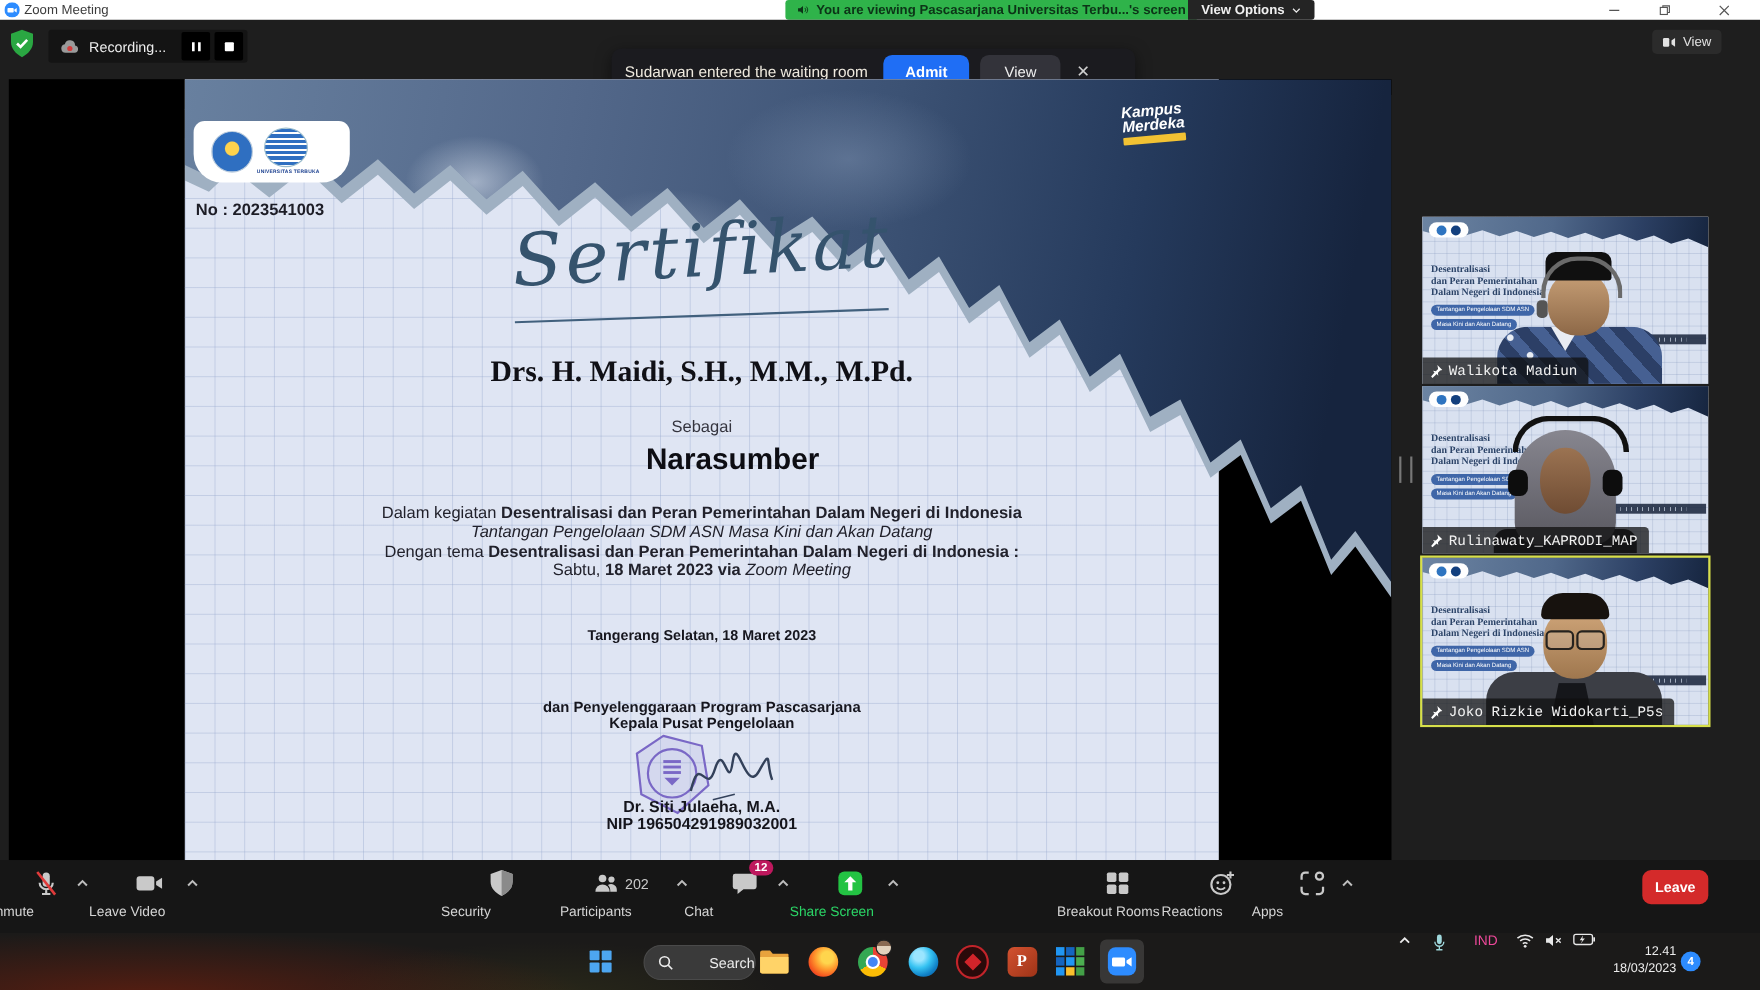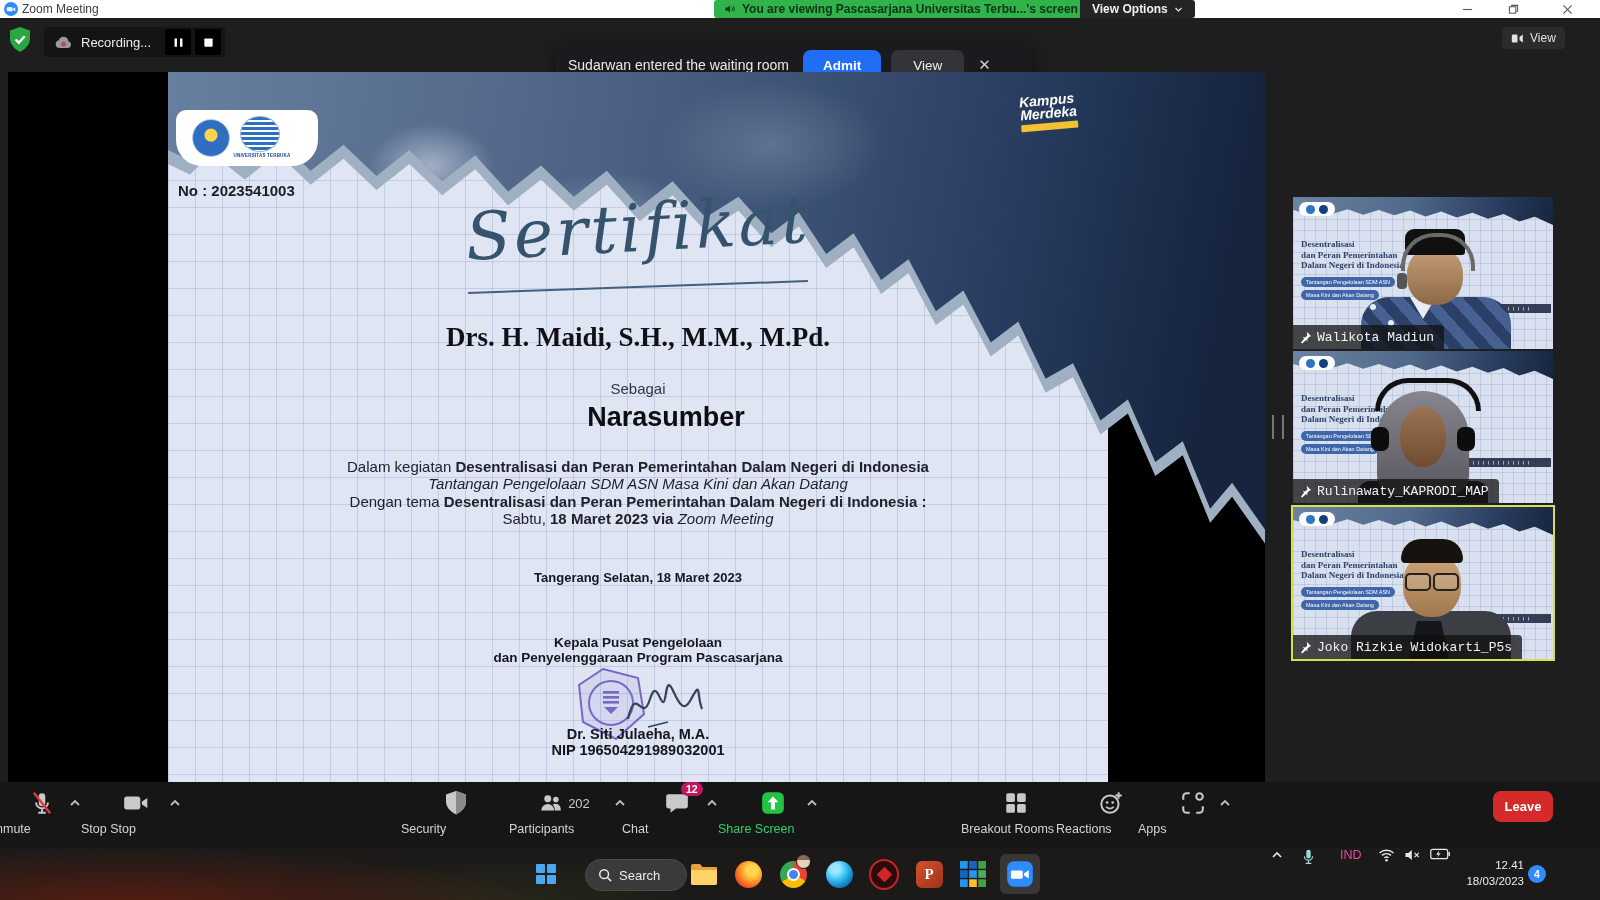--- a/index.html
+++ b/index.html
@@ -119,21 +119,21 @@
   .leave{position:absolute;left:1493px;top:9px;width:60px;height:31px;background:#d42a2a;color:#fff;font-weight:bold;
          font-size:13px;border:none;border-radius:8px;cursor:pointer;}
   .green{color:#2bd466;}
   
   #taskbar{position:absolute;left:0;top:848px;width:1600px;height:52px;background:#1b1a19;}
   #taskbar:before{content:"";position:absolute;inset:0;
      background:radial-gradient(620px 90px at 130px 110%,rgba(125,32,12,.6),transparent 65%),
                 radial-gradient(300px 70px at 500px 110%,rgba(80,80,25,.25),transparent 70%);}
   .tbi{position:absolute;top:11px;width:30px;height:30px;display:flex;align-items:center;justify-content:center;cursor:pointer;}
   .searchpill{position:absolute;left:585px;top:11px;width:88px;height:30px;background:#3a3a3a;border:1px solid #4a4a4a;
-              border-radius:16px;display:flex;align-items:center;gap:7px;padding-left:12px;color:#ececec;font-size:13px;cursor:pointer;}
+              border-radius:16px;display:flex;align-items:center;gap:7px;padding-left:12px;color:#ececec;font-size:13px;cursor:pointer;justify-content:space-between;}
   .circleic{width:27px;height:27px;border-radius:50%;}
   .zoomtile{position:absolute;left:1000px;top:6px;width:40px;height:40px;background:rgba(255,255,255,.13);border-radius:6px;
             display:flex;align-items:center;justify-content:center;cursor:pointer;}
   .tray{position:absolute;top:0;height:52px;display:flex;align-items:flex-start;color:#ec4899;cursor:pointer;}
   .clock{position:absolute;left:1462px;top:9px;width:62px;text-align:right;font-size:11.5px;line-height:16px;color:#ececec;cursor:pointer;}
   .traybadge{position:absolute;left:1528px;top:17px;width:18px;height:18px;border-radius:50%;background:#2d8cff;color:#fff;
              font-size:10.5px;font-weight:bold;display:flex;align-items:center;justify-content:center;cursor:pointer;}
 </style>
 </head>
 <body>
@@ -244,22 +244,22 @@
         <div class="sebagai">Sebagai</div>
         <div class="role">Narasumber</div>
         <div class="para">
           <div><span>Dalam kegiatan </span><b>Desentralisasi dan Peran Pemerintahan Dalam Negeri di Indonesia</b></div>
           <div><i>Tantangan Pengelolaan SDM ASN Masa Kini dan Akan Datang</i></div>
           <div><span>Dengan tema </span><b>Desentralisasi dan Peran Pemerintahan Dalam Negeri di Indonesia :</b></div>
           <div><span>Sabtu, </span><b>18 Maret 2023 via </b><i>Zoom Meeting</i></div>
         </div>
         <div class="placedate">Tangerang Selatan, 18 Maret 2023</div>
         <div class="kepala">
+          <div>dan Penyelenggaraan Program Pascasarjana</div>
           <div>Kepala Pusat Pengelolaan</div>
-          <div>dan Penyelenggaraan Program Pascasarjana</div>
         </div>
         <div class="sealwrap">
           <svg width="160" height="80" viewBox="0 0 160 80">
             <g stroke="#7a68c6" fill="rgba(122,104,198,.10)" stroke-width="2">
               <path d="M45 4 L80 13 L86 49 L58 74 L25 57 L21 20 Z"></path>
               <circle cx="53" cy="38" r="22" fill="none"></circle>
             </g>
             <g fill="#7a68c6">
               <rect x="45" y="26" width="16" height="2.6"></rect>
                 <rect x="45" y="31" width="16" height="2.6"></rect>
@@ -384,21 +384,21 @@
     <svg class="chev" style="left:68px" viewBox="0 0 14 14">
         <path d="M3 9l4-4 4 4" stroke="#bdbdbd" stroke-width="1.8" fill="none"></path>
       </svg>
     <div class="tool" style="left:81px">
       <div class="ic">
           <svg width="28" height="26" viewBox="0 0 26 24">
             <rect x="2" y="6" width="15" height="12" rx="2.5" fill="#c9c9c9"></rect>
             <path d="M18.5 10.5l5-3.2v9.4l-5-3.2z" fill="#c9c9c9"></path>
           </svg>
         </div>
-      <div class="tl">Stop Stop</div>
+      <div class="tl">Leave Video</div>
     </div>
     <svg class="chev" style="left:168px" viewBox="0 0 14 14">
         <path d="M3 9l4-4 4 4" stroke="#bdbdbd" stroke-width="1.8" fill="none"></path>
       </svg>
     <div class="tool" style="left:401px">
       <div class="ic">
           <svg width="24" height="26" viewBox="0 0 24 26">
             <path d="M12 1l10 3.5v7c0 5.8-4.2 10-10 13C6.2 21.5 2 17.3 2 11.5v-7z" fill="#c9c9c9"></path>
             <path d="M12 1l10 3.5v7c0 5.8-4.2 10-10 13z" fill="#8a8a8a"></path>
           </svg>

